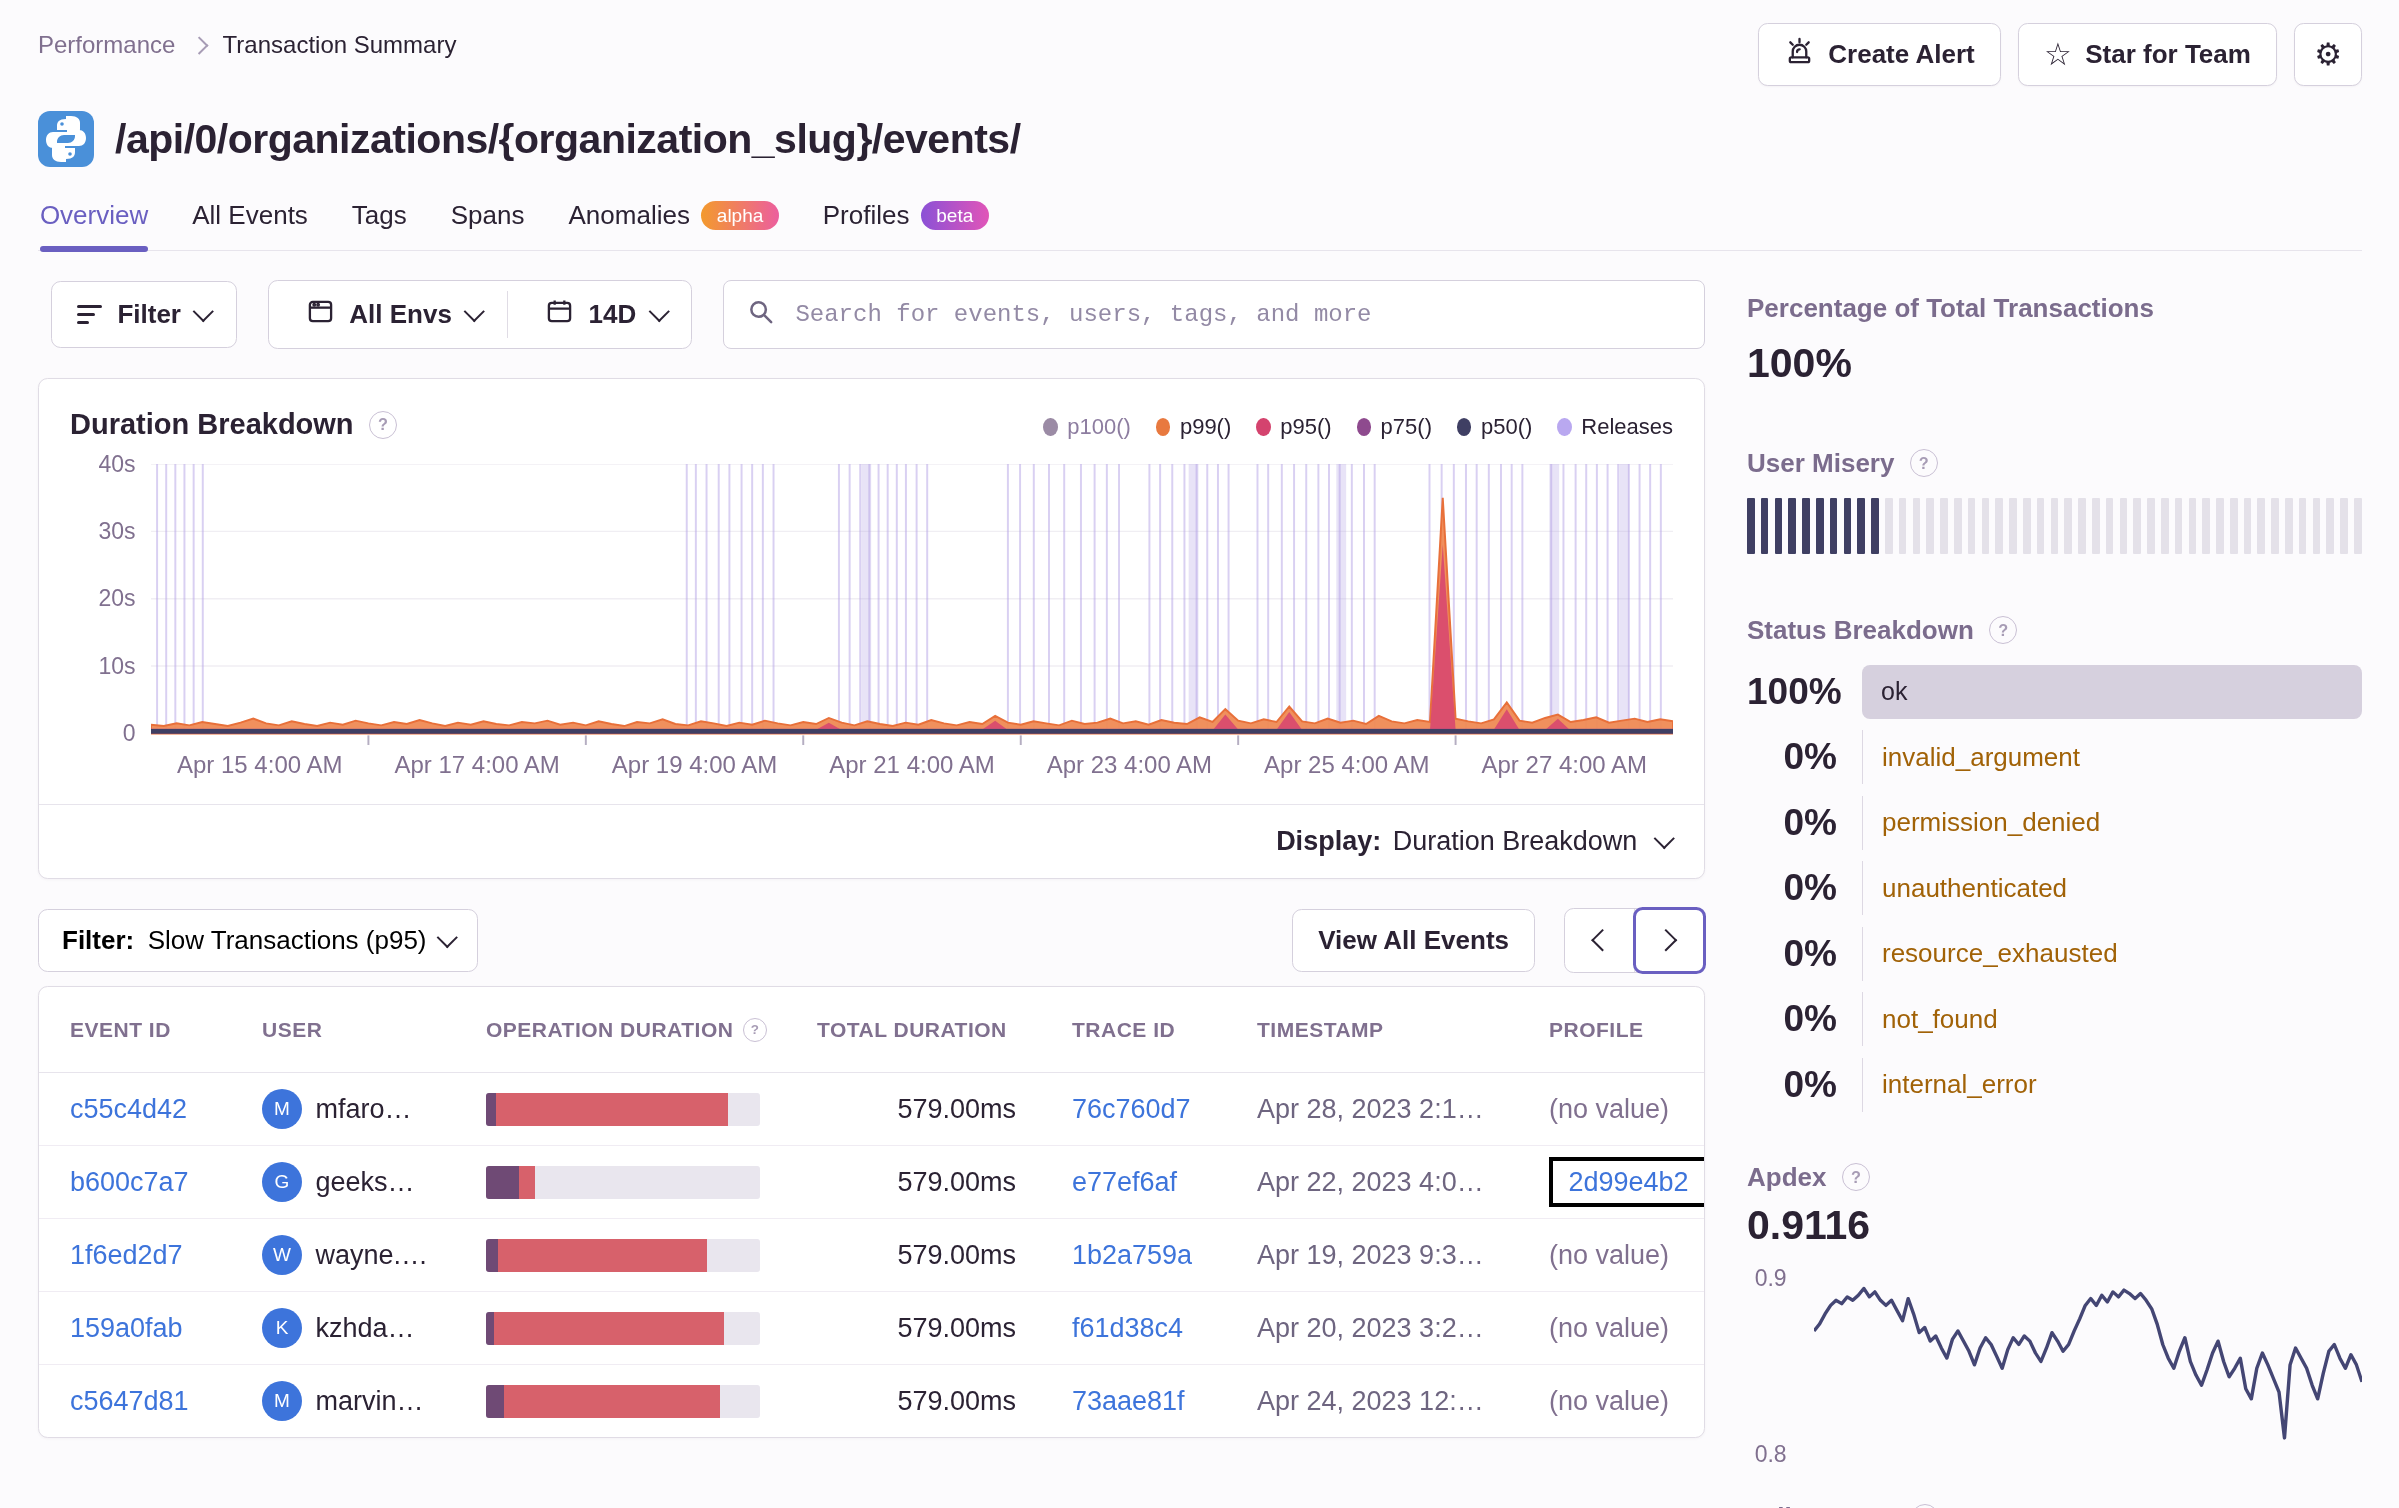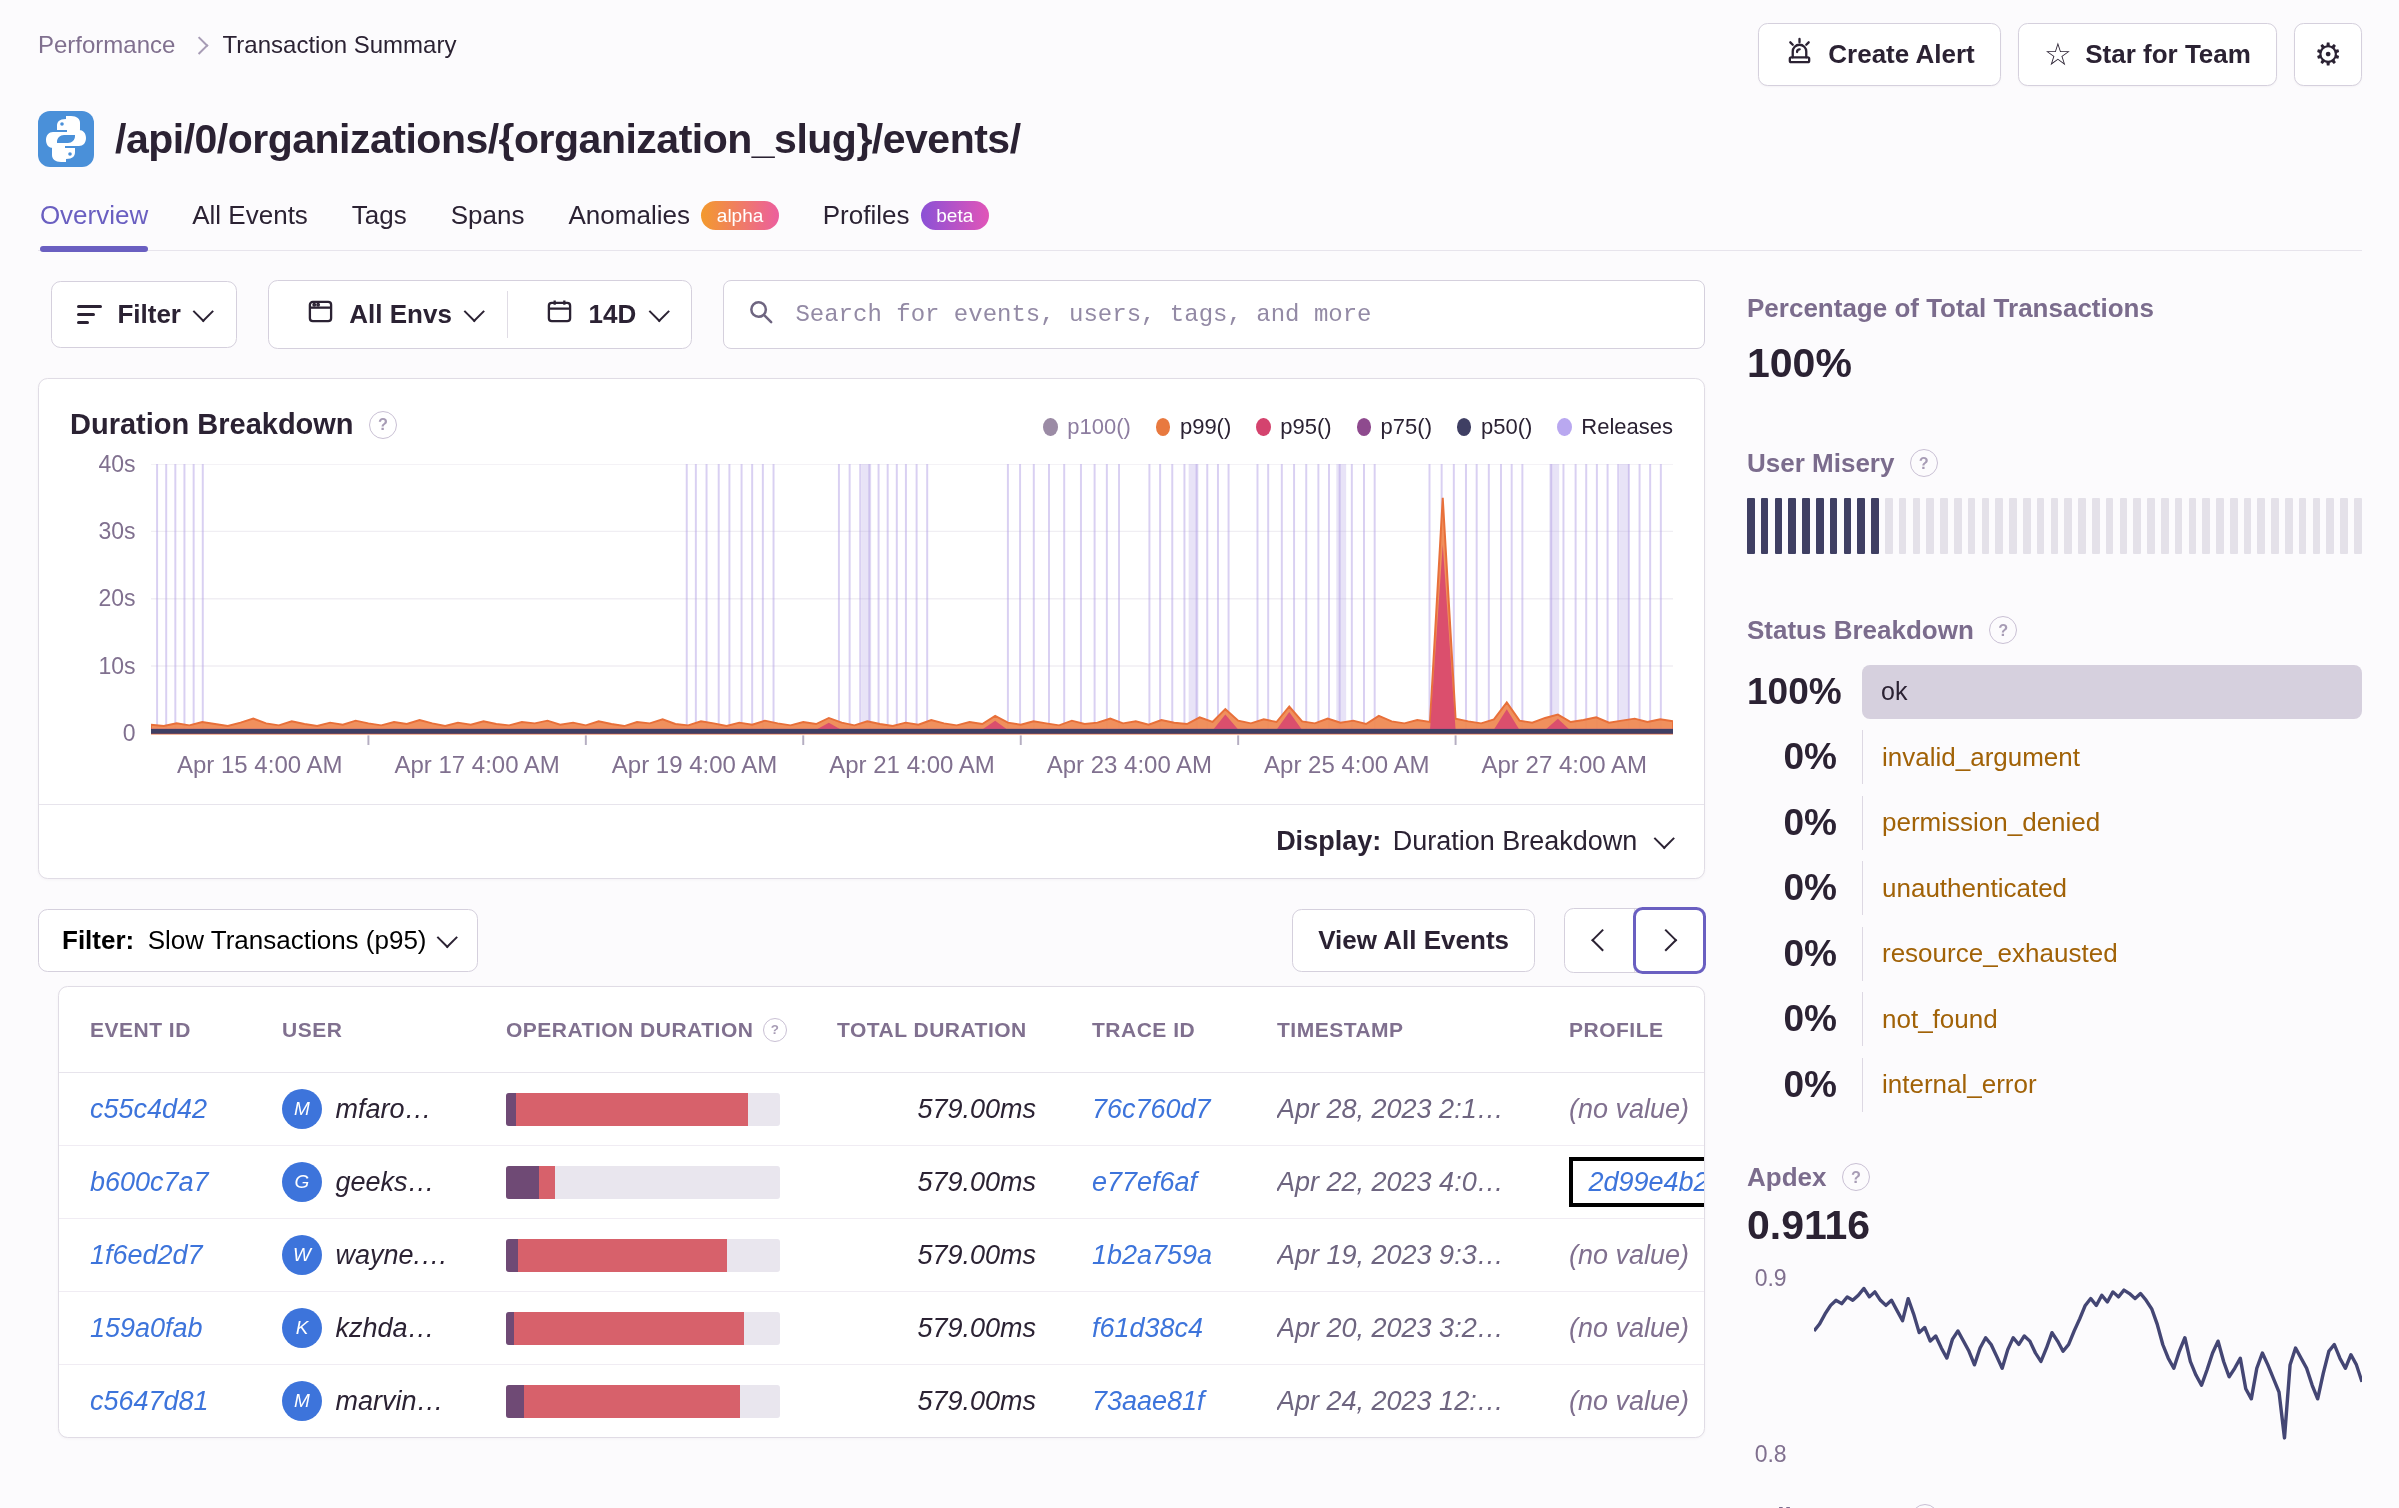--- a/index.html
+++ b/index.html
@@ -78,26 +78,26 @@
   .ev-right{display:flex;align-items:center;gap:29px;}
   .pager{display:flex;background:#fff;border:1.4px solid #d5d0dd;border-radius:9.6px;height:63px;}
   .pg{width:69px;display:flex;align-items:center;justify-content:center;cursor:pointer;position:relative;}
   .pg+.pg{border-left:1.4px solid #e0dce5;}
   .pg .arrow{width:14.4px;height:14.4px;border-right:2.9px solid #2b2233;border-bottom:2.9px solid #2b2233;}
   .pg .arrow.left{transform:rotate(135deg);margin-left:5.8px;}
   .pg .arrow.right{transform:rotate(-45deg);margin-right:5.8px;}
   .pg.focused::after{content:'';position:absolute;inset:-1.9px;border:3.8px solid #6a5fc1;border-radius:9.6px;}
 
   
-  .table-card{margin-top:13.4px;overflow:hidden;margin-left:20px;}
+  .table-card{margin-top:13.4px;overflow:hidden;}
   .trow{display:grid;grid-template-columns:192px 224px 331px 255px 185px 292px 1fr;align-items:center;padding-left:31px;}
   .thead{height:85px;border-bottom:1.4px solid #e7e4ec;}
   .thead .th{font-size:21px;font-weight:700;color:#80708f;letter-spacing:0.5px;display:flex;align-items:center;gap:9.6px;}
   .thead .qmark{width:22px;height:22px;font-size:13.4px;}
-  .tbody .trow{height:72px;border-bottom:1.4px solid #f0ecf3;font-style:italic;}
+  .tbody .trow{height:72px;border-bottom:1.4px solid #f0ecf3;}
   .tbody .trow:last-child{border-bottom:none;}
   .cell{font-size:27px;}
   .link{color:#3d74db;cursor:pointer;text-decoration:none;}
   .user-cell{display:flex;align-items:center;gap:13.4px;min-width:0;}
   .avatar{width:40px;height:40px;border-radius:50%;background:#3d74db;color:#fff;font-size:19px;display:flex;align-items:center;justify-content:center;flex:0 0 auto;}
   .uname{white-space:nowrap;overflow:hidden;max-width:144px;}
   .opbar{width:274px;height:33px;background:#e9e6ee;border-radius:2.9px;display:flex;overflow:hidden;}
   .opbar .seg-p{background:#6f4a75;height:100%;}
   .opbar .seg-r{background:#d7616b;height:100%;}
   .total-cell{text-align:right;padding-right:56px;}

